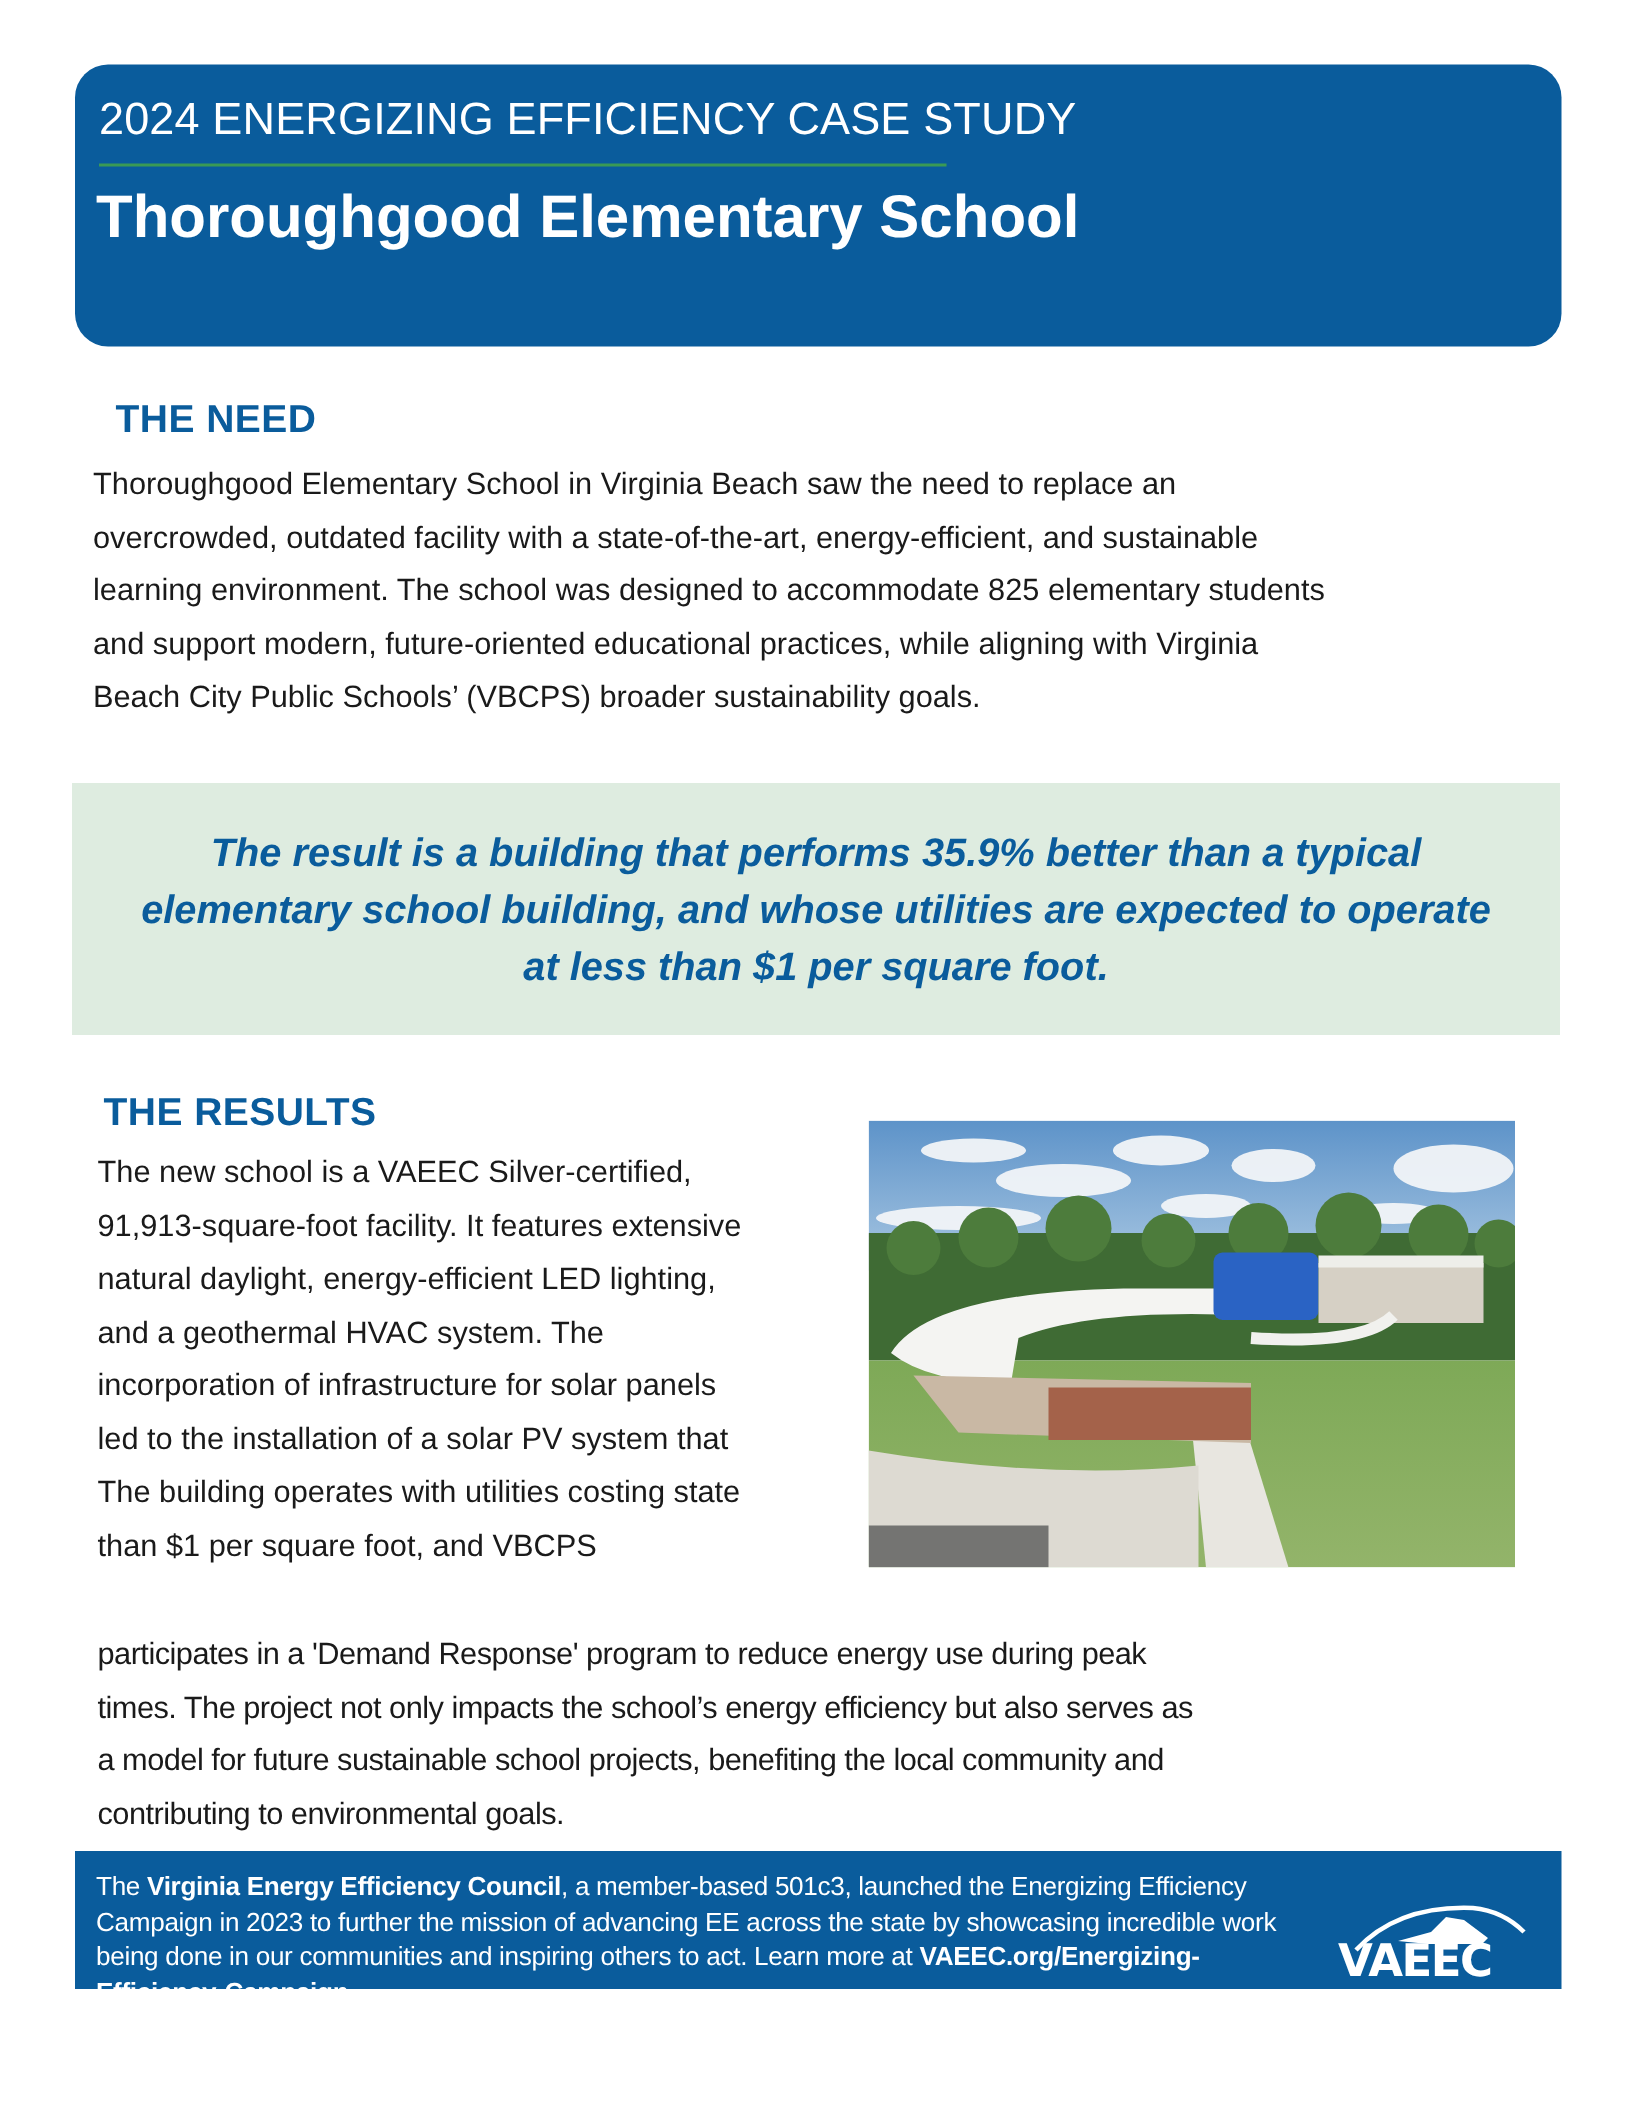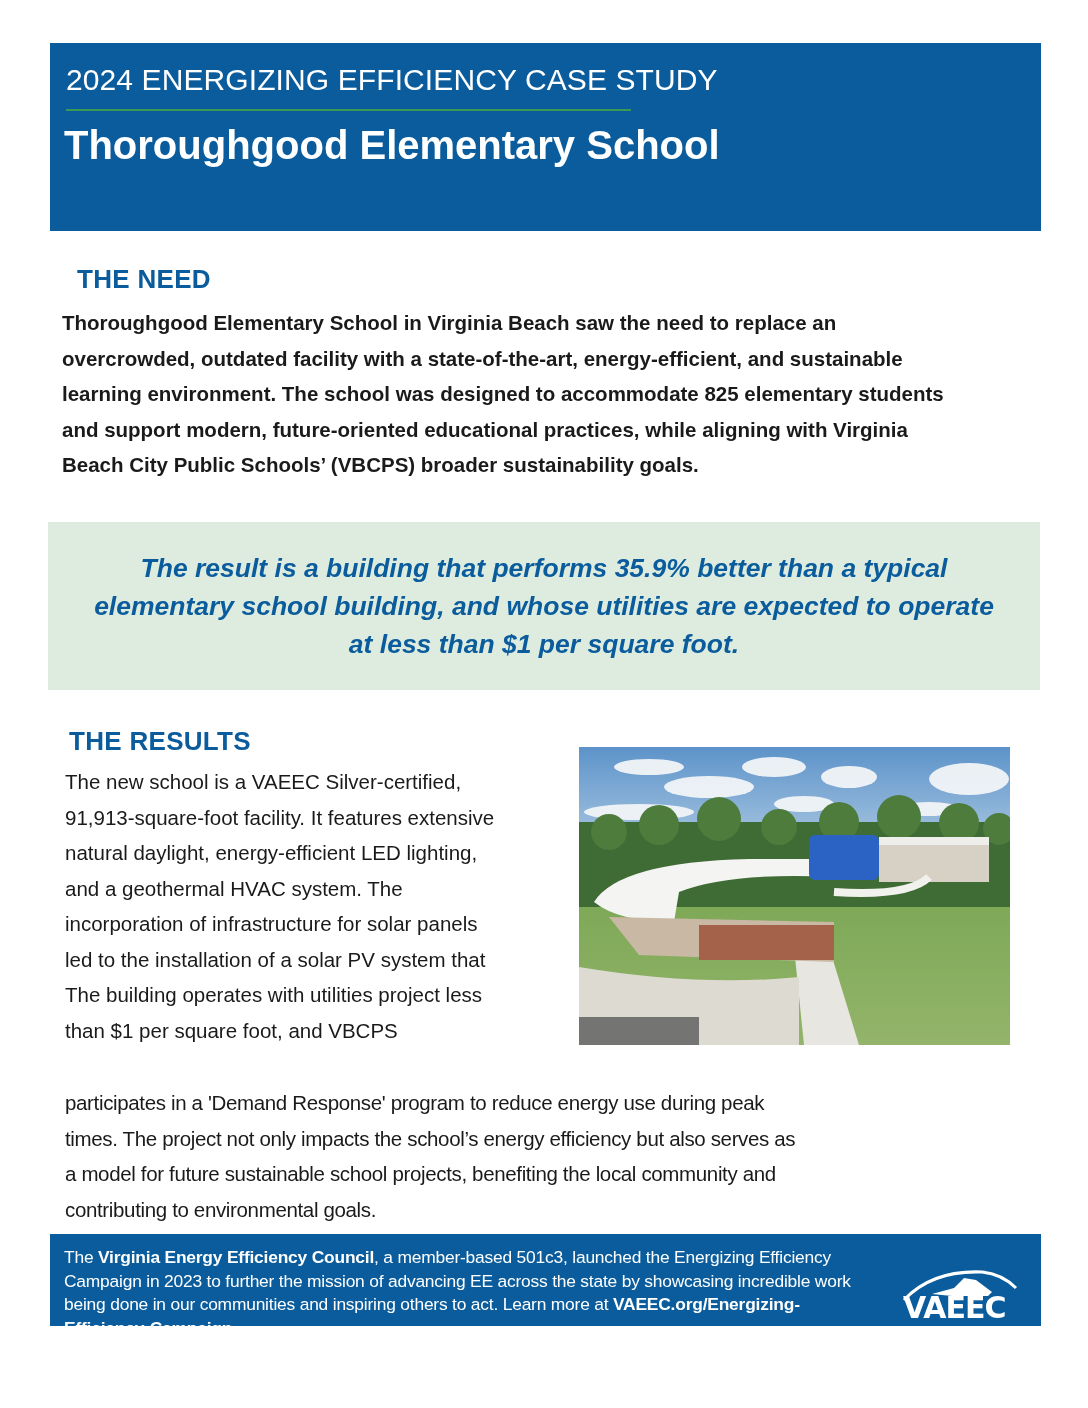--- a/index.html
+++ b/index.html
@@ -1,47 +1,47 @@
 <!DOCTYPE html>
 <html><head>
   <meta charset="utf-8">
   <style>
     html, body { margin: 0; padding: 0; background: #ffffff; }
     body { width: 1088px; height: 1408px; position: relative; overflow: hidden;
            font-family: "Liberation Sans", "DejaVu Sans", sans-serif; color: #1a1a1a; }
 
-    .header { position: absolute; left: 50px; top: 43px; width: 991px; height: 188px; background: #0a5c9c; }
+    .header { position: absolute; left: 50px; top: 43px; width: 991px; height: 188px; background: #0a5c9c; border-radius: 22px; }
     .header .kicker { position: absolute; left: 16px; top: 20px; font-size: 30px; color: #ffffff; letter-spacing: 0.1px; }
     .header .rule { position: absolute; left: 16px; top: 66px; width: 565px; height: 2px; background: #3a9a55; }
     .header .title { position: absolute; left: 14px; top: 80px; font-size: 40px; font-weight: bold; color: #ffffff; }
 
     .h2 { position: absolute; font-size: 26px; font-weight: bold; color: #0a5c9c; letter-spacing: 0.3px; }
     .need-h { left: 77px; top: 264px; }
     .results-h { left: 69px; top: 726px; }
 
     .p { position: absolute; font-size: 20.5px; line-height: 35.5px; color: #1a1a1a; }
-    .need-p { left: 62px; top: 305px; width: 970px; font-weight: bold; }
+    .need-p { left: 62px; top: 305px; width: 970px; }
 
     .callout { position: absolute; left: 48px; top: 522px; width: 992px; height: 168px; background: #deece0;
                display: flex; align-items: center; justify-content: center; }
     .callout p { margin: 0; width: 960px; text-align: center; font-size: 26.5px; line-height: 38px;
                  font-style: italic; font-weight: bold; color: #0a5c9c; }
 
     .results-p1 { left: 65px; top: 764px; width: 505px; }
     .results-p2 { left: 65px; top: 1085px; width: 900px; letter-spacing: -0.35px; }
 
     .photo { position: absolute; left: 579px; top: 747px; width: 431px; height: 298px; overflow: hidden; }
     .photo svg { display: block; }
 
     .footer { position: absolute; left: 50px; top: 1234px; width: 991px; height: 92px; background: #0a5c9c; }
     .footer .ftext { position: absolute; left: 14px; top: 12px; width: 820px; font-size: 17.4px; line-height: 23.5px;
                      color: #ffffff; letter-spacing: -0.2px; }
     .footer .ftext b { font-weight: bold; }
     .footer .logo { position: absolute; left: 842px; top: 30px; width: 130px; height: 70px; }
-    .footer .logo .wordmark { position: absolute; left: 11px; top: 26px; font-size: 30px; font-weight: bold;
+    .footer .logo .wordmark { position: absolute; left: 0; top: 26px; font-size: 30px; font-weight: bold;
                               color: #ffffff; letter-spacing: -1px; font-family: "DejaVu Sans", sans-serif; }
   </style>
 </head>
 <body>
 
 <div class="header">
   <div class="kicker">2024 ENERGIZING EFFICIENCY CASE STUDY</div>
   <div class="rule"></div>
   <div class="title">Thoroughgood Elementary School</div>
 </div>
@@ -64,21 +64,21 @@
 </div>
 
 <div class="h2 results-h">THE RESULTS</div>
 <div class="p results-p1">
   <div>The new school is a VAEEC Silver-certified,</div>
   <div>91,913-square-foot facility. It features extensive</div>
   <div>natural daylight, energy-efficient LED lighting,</div>
   <div>and a geothermal HVAC system. The</div>
   <div>incorporation of infrastructure for solar panels</div>
   <div>led to the installation of a solar PV system that</div>
-  <div>The building operates with utilities project less</div>
+  <div>The building operates with utilities costing state</div>
   <div>than $1 per square foot, and VBCPS</div>
 </div>
 <div class="p results-p2">
   <div>participates in a 'Demand Response' program to reduce energy use during peak</div>
   <div>times. The project not only impacts the school’s energy efficiency but also serves as</div>
   <div>a model for future sustainable school projects, benefiting the local community and</div>
   <div>contributing to environmental goals.</div>
 </div>
 
 <div class="photo" role="img" aria-label="Aerial view of Thoroughgood Elementary School with circular white-roofed building and blue rotunda">

